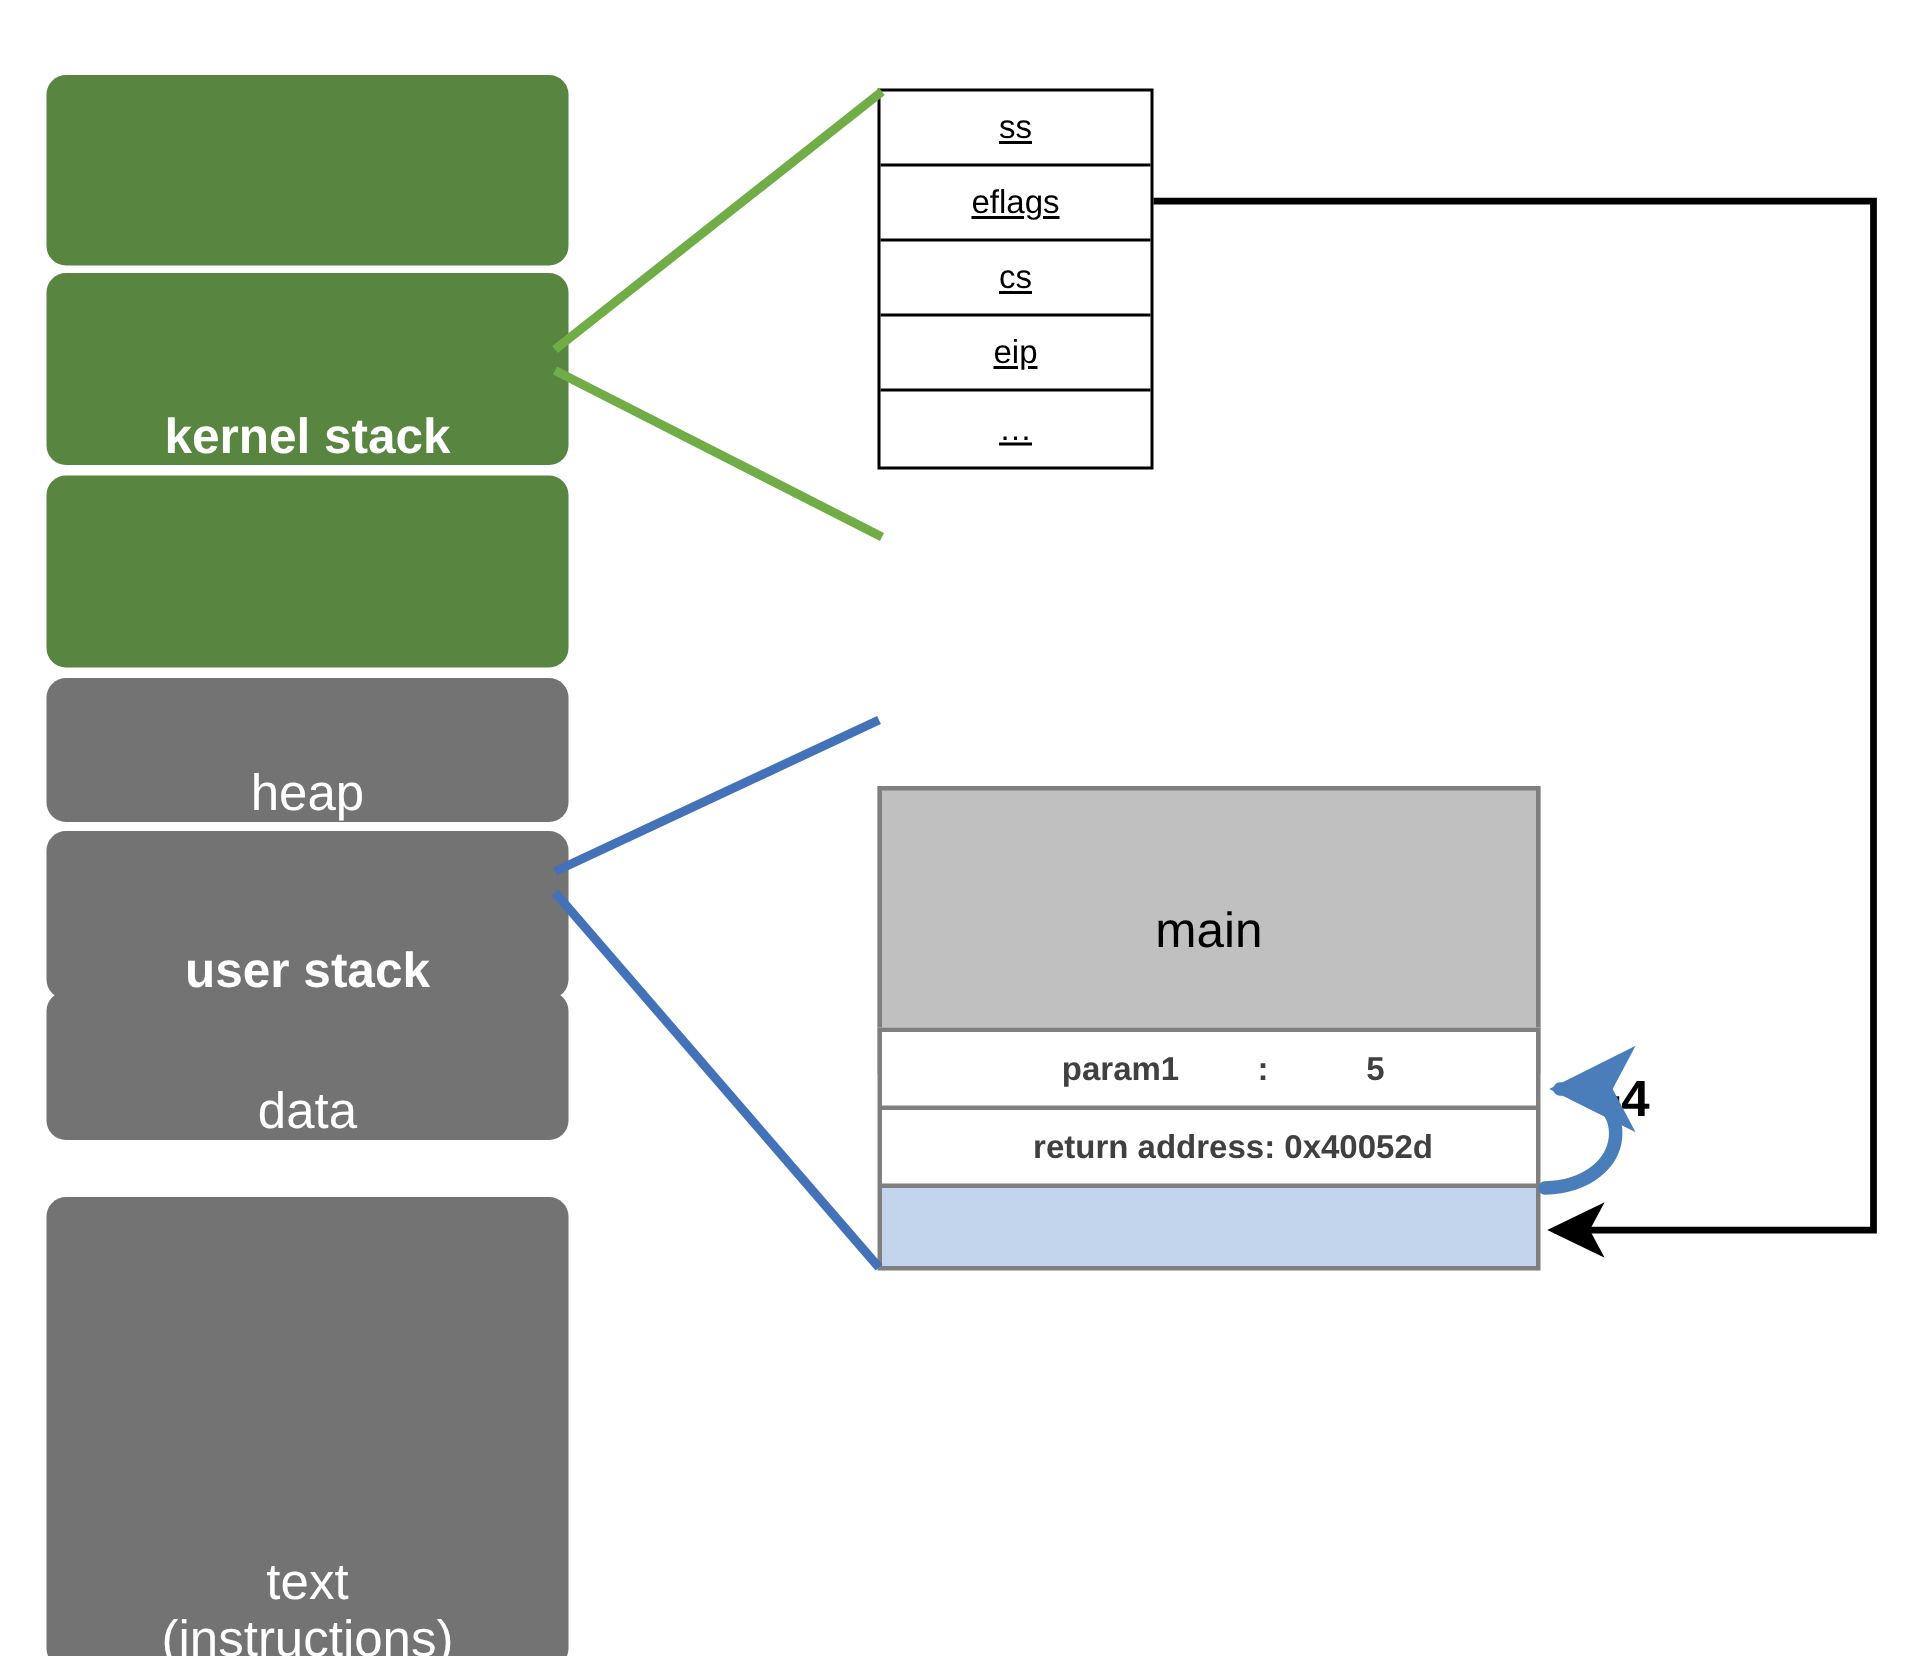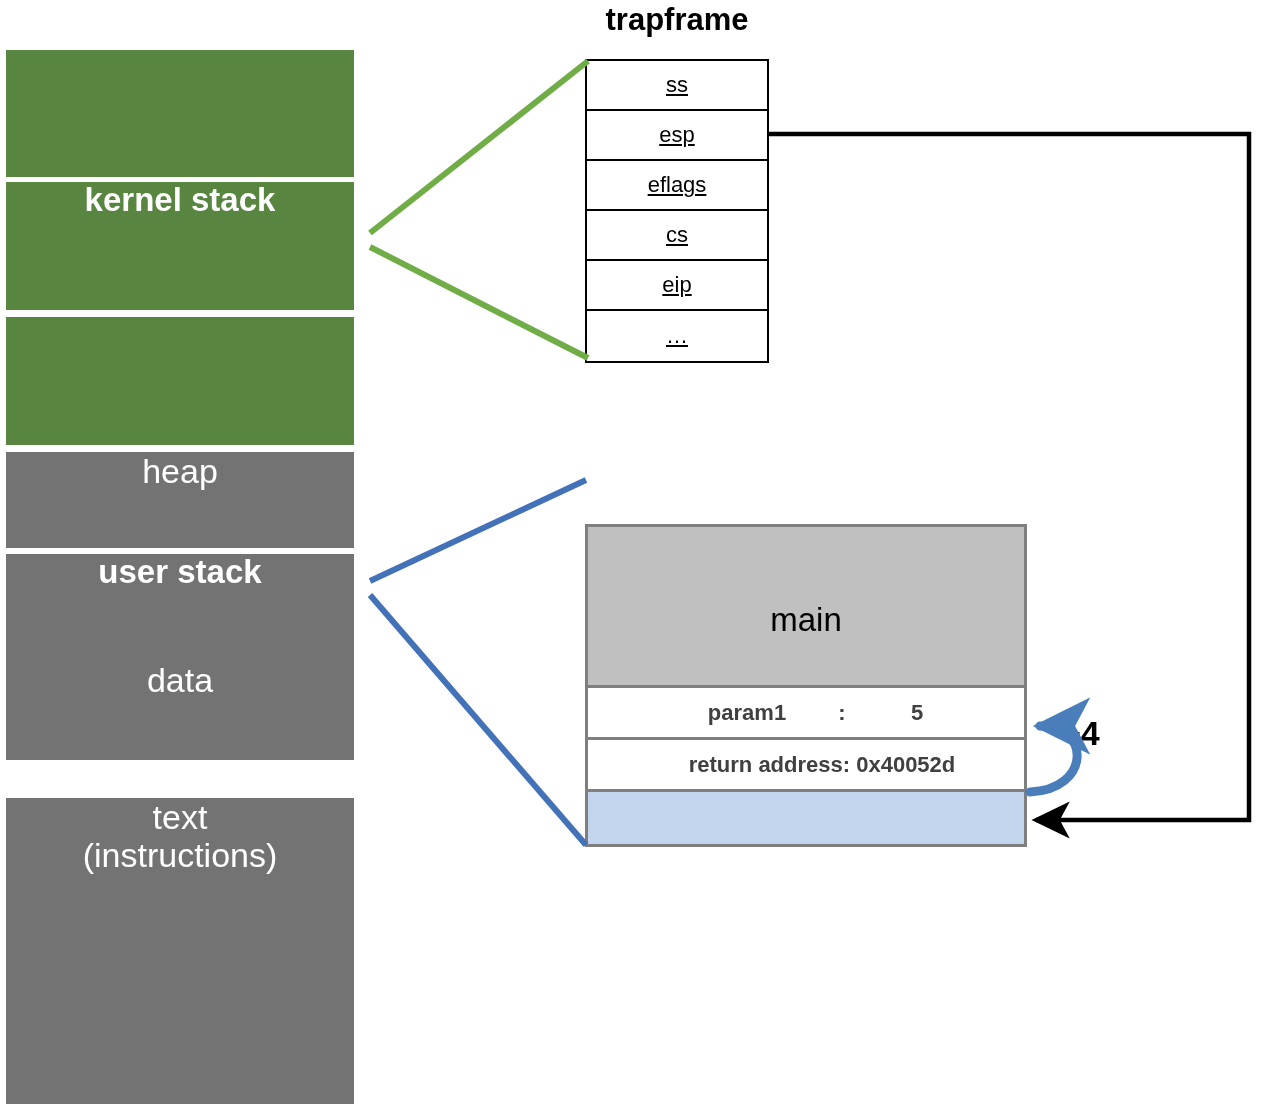--- a/index.html
+++ b/index.html
@@ -12,30 +12,31 @@
     width: 1278px;
     height: 1104px;
     background: #ffffff;
     font-family: "Liberation Sans", sans-serif;
     overflow: hidden;
   }
 
   
   .memblock {
     position: absolute;
-    left: 6px;
+    left: 31px;
     width: 348px;
     box-sizing: border-box;
     display: flex;
-    align-items: flex-start;
+    align-items: flex-end;
     justify-content: center;
     color: #ffffff;
     text-align: center;
     line-height: 1.12;
     white-space: pre-line;
+    border-radius: 13px;
   }
   .memblock.green { background: #588540; }
   .memblock.blue  { background: #737373; }
   .memblock .label {
     font-size: 34px;
     font-weight: 400;
   }
   .memblock .label.bold { font-weight: 700; font-size: 33px; }
 
   
@@ -162,24 +163,22 @@
     <span class="label bold">user stack</span>
   </div>
   <div class="memblock blue" style="top:661px; height:99px;">
     <span class="label">data</span>
   </div>
   <div class="memblock blue" style="top:766px; height:314px;margin-top:32px;">
     <span class="label">text
 (instructions)</span>
   </div>
 
-  <div id="trapframe-title">trapframe</div>
   <div id="trapframe-table">
     <div class="tf-row">ss</div>
-    <div class="tf-row">esp</div>
     <div class="tf-row">eflags</div>
     <div class="tf-row">cs</div>
     <div class="tf-row">eip</div>
     <div class="tf-row">…</div>
   </div>
 
   <div id="main-box">
     <span>main</span>
   </div>
 

